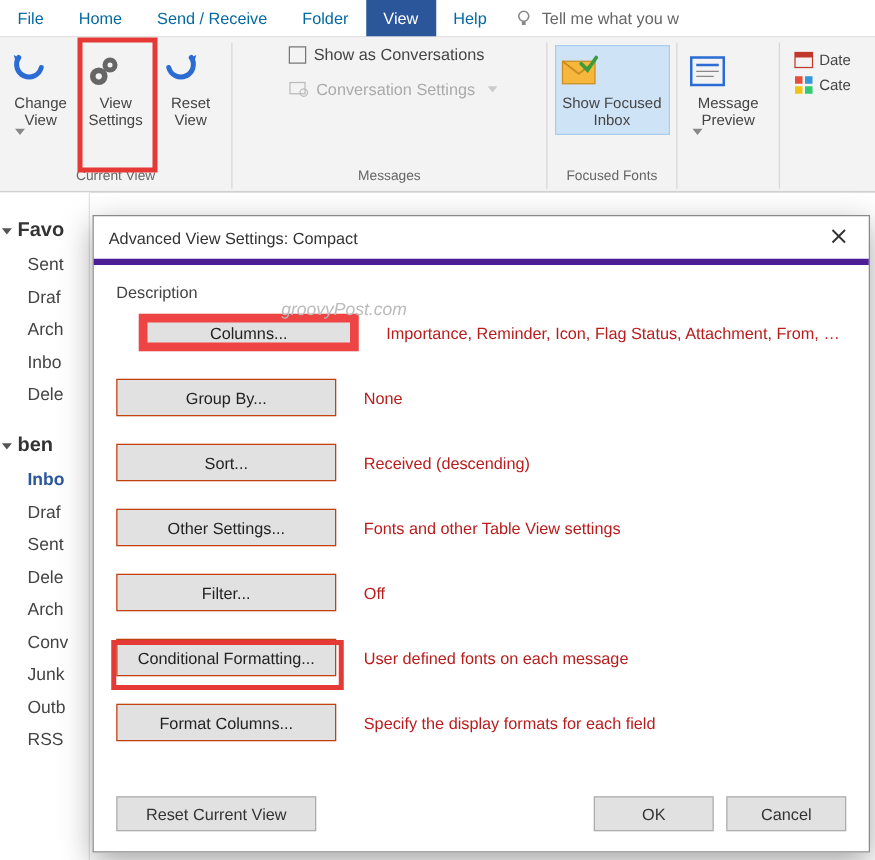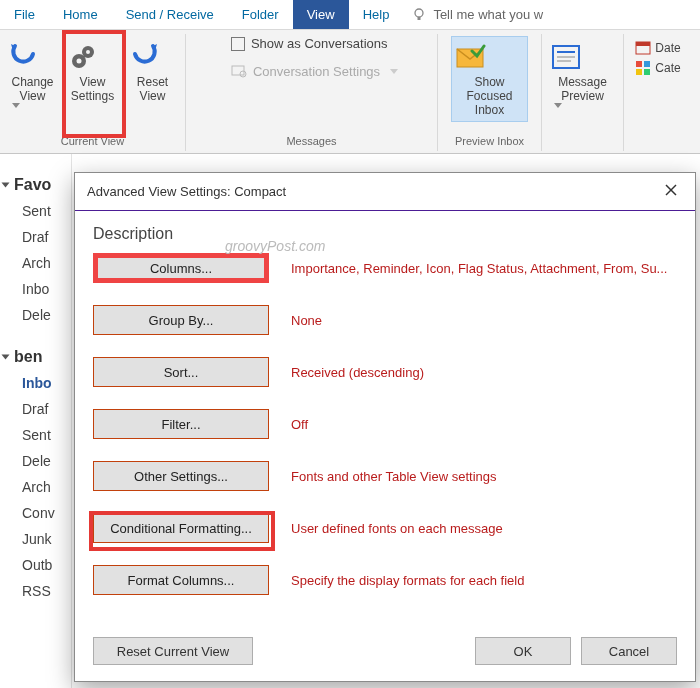--- a/index.html
+++ b/index.html
@@ -152,42 +152,42 @@
     border:1px solid #8a8a8a;
     box-shadow:0 8px 24px rgba(0,0,0,0.35);
     display:flex; flex-direction:column;
   }
   .titlebar {
     display:flex; align-items:center;
     height:39px;
     padding:0 6px 0 12px;
     font-size:13px;
     color:#333;
-    border-bottom:1px solid #4c1d95;
+    border-bottom:5px solid #4c1d95;
   }
   .titlebar-close { margin-left:auto; width:36px; height:28px; display:flex;align-items:center;justify-content:center;}
   .dialog-body {
     flex:1;
     padding:14px 18px 10px 18px;
     position:relative;
   }
-  .desc-label { font-size:16px; color:#444; margin-bottom:10px; }
+  .desc-label { font-size:13px; color:#444; margin-bottom:10px; }
   .row {
     display:flex; align-items:center;
     margin-bottom:22px;
   }
   .row .dlg-btn {
     width:176px; height:30px;
     background:#e1e1e1;
     border:1px solid #c2410c;
     font-size:13px; color:#222;
     display:flex;align-items:center;justify-content:center;
     cursor:default;
   }
-  .row .dlg-btn.blue-outline { border:5px solid #ef4444; }
+  .row .dlg-btn.blue-outline { border:7px solid #ef4444;margin-left:18px; }
   .row .row-text { margin-left:22px; font-size:13px; color:#b91c1c; white-space:nowrap; overflow:hidden; text-overflow:ellipsis; flex:1;}
   .dialog-footer {
     display:flex; gap:10px;
     justify-content:flex-end;
     padding:10px 18px 16px 18px;
   }
   .dialog-footer .reset-wrap { margin-right:auto; }
   .foot-btn {
     width:96px; height:28px;
     background:#e1e1e1; border:1px solid #adadad;
@@ -277,31 +277,31 @@
             </svg>
         </span>
         <span>Conversation Settings</span>
         <span class="dropdown-caret" style="border-top-color:#ccc"></span>
       </div>
     </div>
     <div class="ribbon-group-label">Messages</div>
   </div>
 
   <div class="ribbon-group" style="width:104px;">
-    <div class="big-btn highlighted" style="width:77px;">
+    <div class="big-btn highlighted" style="width:92px;">
       <span class="icon-slot">
         <svg width="32" height="28" viewBox="0 0 32 28">
             <rect x="3" y="6" width="26" height="18" fill="#f6b73c" stroke="#c98e1f"></rect>
             <path d="M3 6 L16 16 L29 6" fill="none" stroke="#c98e1f" stroke-width="1.5"></path>
             <path d="M18 8 L23 13 L30 3" fill="none" stroke="#3a9c3a" stroke-width="3" stroke-linecap="round"></path>
           </svg>
       </span>
       <span>Show Focused Inbox</span>
     </div>
-    <div class="ribbon-group-label">Preview Inbox</div>
+    <div class="ribbon-group-label">Focused Fonts</div>
   </div>
 
   <div class="ribbon-group" style="width:82px;border-right:1px solid #d8d8d8;">
     <div class="big-btn" style="width:72px;">
       <span class="icon-slot">
         <svg width="30" height="26" viewBox="0 0 30 26">
             <rect x="2" y="2" width="26" height="22" fill="none" stroke="#2b6cd4" stroke-width="2"></rect>
             <line x1="6" y1="8" x2="24" y2="8" stroke="#2b6cd4" stroke-width="2"></line>
             <line x1="6" y1="13" x2="24" y2="13" stroke="#888"></line>
             <line x1="6" y1="17" x2="20" y2="17" stroke="#888"></line>
@@ -382,26 +382,26 @@
     </div>
     <div class="row">
       <div class="dlg-btn">Group By...</div>
       <div class="row-text">None</div>
     </div>
     <div class="row">
       <div class="dlg-btn">Sort...</div>
       <div class="row-text">Received (descending)</div>
     </div>
     <div class="row">
+      <div class="dlg-btn">Other Settings...</div>
+      <div class="row-text">Fonts and other Table View settings</div>
+    </div>
+    <div class="row">
       <div class="dlg-btn">Filter...</div>
       <div class="row-text">Off</div>
-    </div>
-    <div class="row">
-      <div class="dlg-btn">Other Settings...</div>
-      <div class="row-text">Fonts and other Table View settings</div>
     </div>
     <div class="row">
       <div class="dlg-btn">Conditional Formatting...</div>
       <div class="row-text">User defined fonts on each message</div>
     </div>
     <div class="row">
       <div class="dlg-btn">Format Columns...</div>
       <div class="row-text">Specify the display formats for each field</div>
     </div>
 

